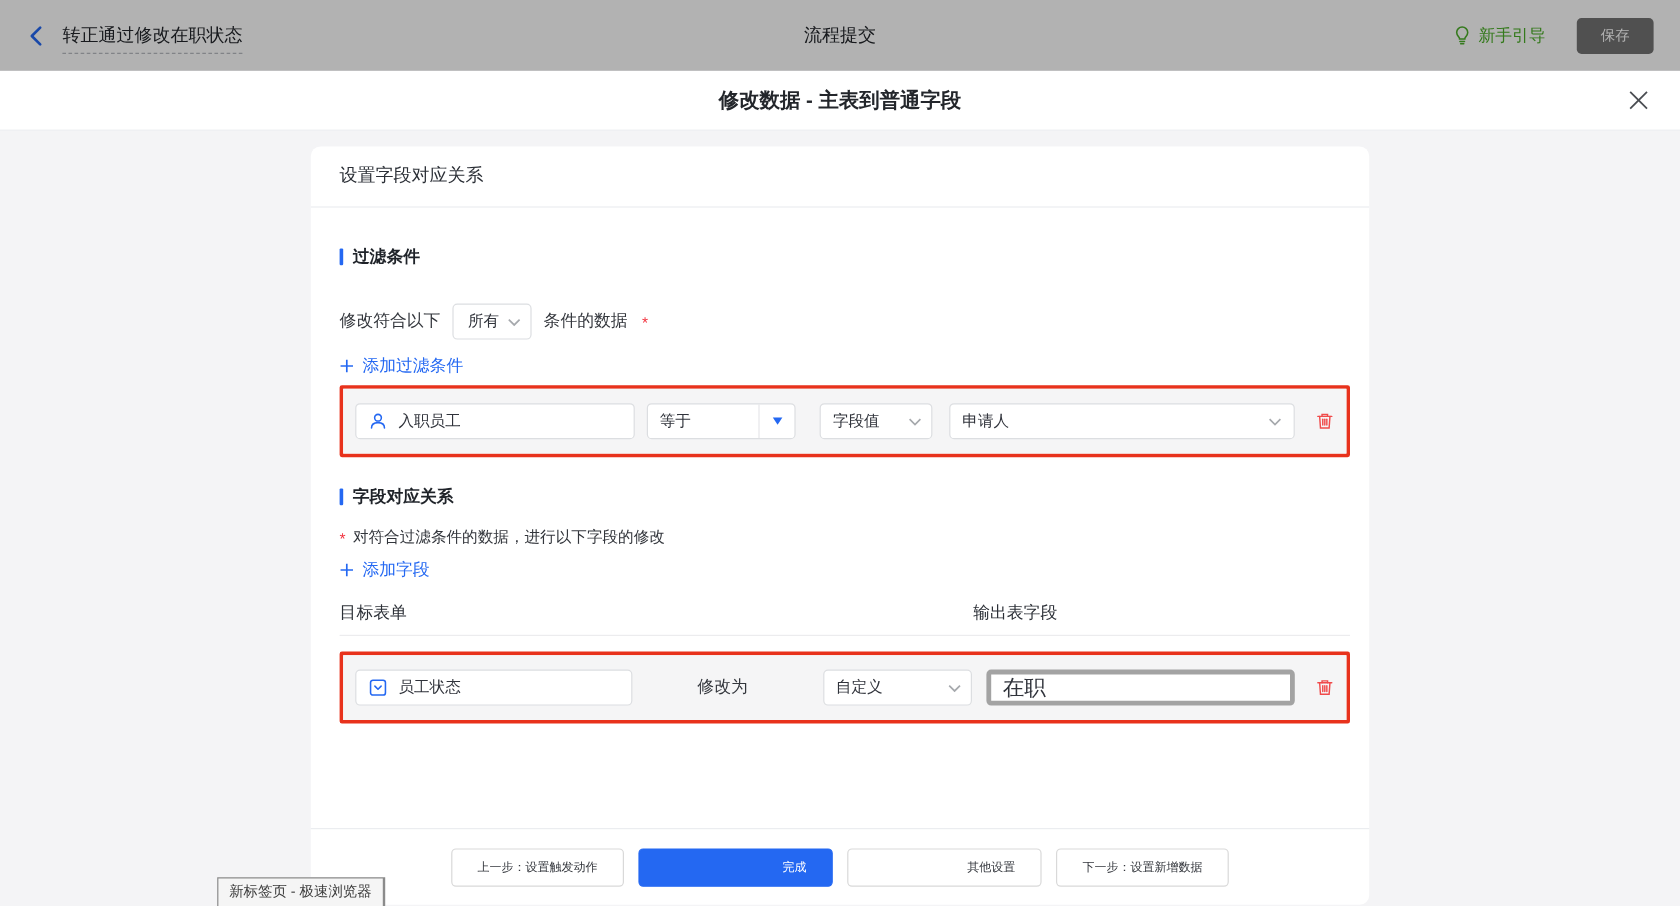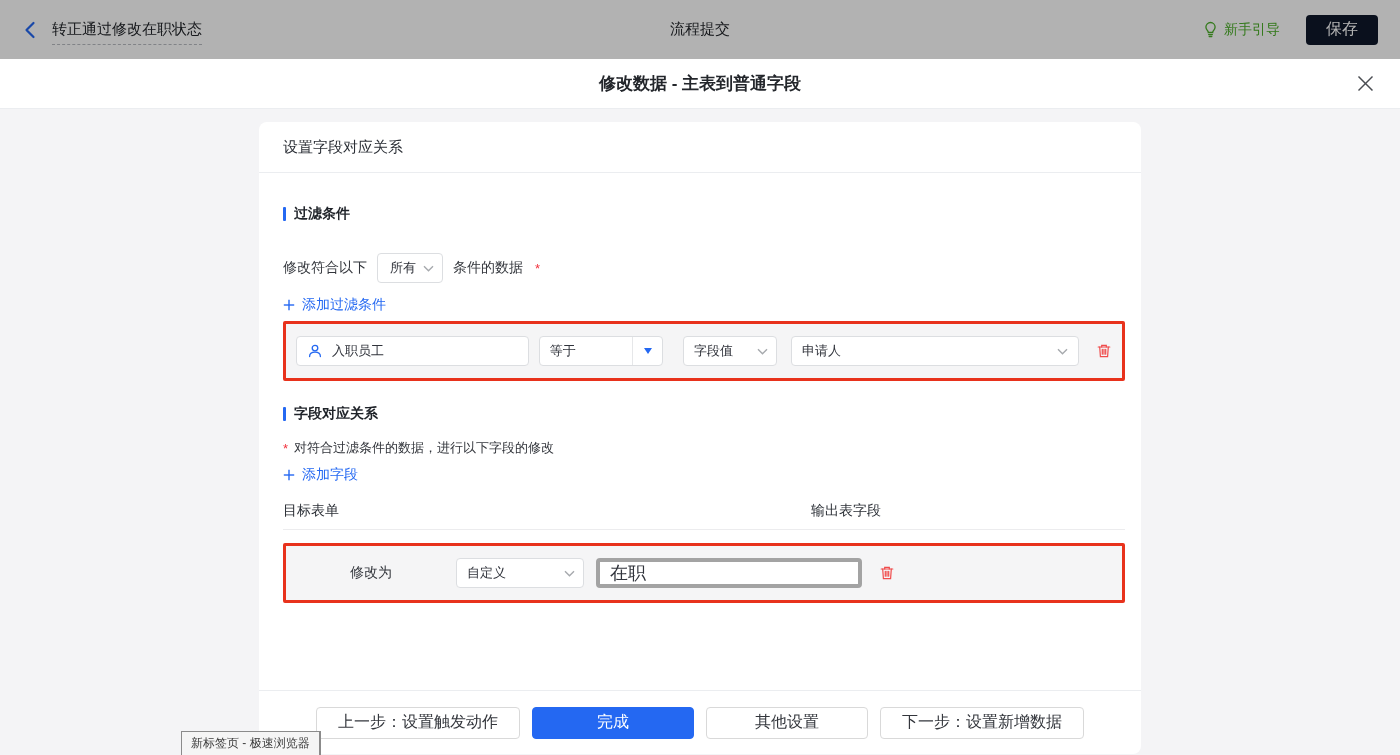--- a/index.html
+++ b/index.html
@@ -25,21 +25,21 @@
     border-bottom:1px dashed #b9bcc2;
   }
   .topbar-center {
     position:absolute; left:0; right:0; text-align:center;
     font-size:15px; color:#23262b;
   }
   .topbar-right { margin-left:auto; display:flex; align-items:center; gap:26px; z-index:2; }
   .guide { display:flex; align-items:center; gap:6px; cursor:pointer; }
   .guide-label { font-size:14px; color:#4caf2a; }
   .save-btn {
-    background:#0f172a; color:#fff; font-size:16px; border:none;
+    background:#737373; color:#fff; font-size:12px; border:none;
     height:30px; padding:0 20px; border-radius:4px; cursor:pointer;
     font-family:inherit;
   }
 
   
   .modal-header {
     height:50px; background:#fff; position:relative;
     display:flex; align-items:center; justify-content:center;
     border-bottom:1px solid #ebedf0;
   }
@@ -128,23 +128,24 @@
     width:266px; height:30px; margin-left:12px; background:#fff;
     border:4px solid #a3a3a3; border-radius:4px; display:flex; align-items:center;
     padding:0 10px; font-size:18px; color:#30333b; cursor:text;
   }
 
   .card-footer {
     flex:0 0 64px; border-top:1px solid #ebedf0;
     display:flex; align-items:center; justify-content:center; gap:12px;
   }
   .btn {
-    height:32px; border-radius:4px; font-size:16px; font-family:inherit;
+    height:32px; border-radius:4px; font-size:10px; font-family:inherit;
     cursor:pointer; background:#fff; border:1px solid #d9d9d9; color:#33363c;
     padding:0 21px;
+    text-align:right;
   }
   .btn.primary { background:#2468f2; border-color:#2468f2; color:#fff; min-width:162px; }
   .btn.other { min-width:162px; }
 
   
   .browser-tooltip {
     position:absolute; left:181px; top:731px; z-index:20;
     background:#f5f5f5; border:1px solid #8b8b8b; border-right-width:2px;
     font-size:12px; color:#3c3c3c; padding:3px 9px 4px; white-space:nowrap;
   }
@@ -302,20 +303,29 @@
       </div>
 
       <div class="col-headers">
         <span class="col-target">目标表单</span>
         <span>输出表字段</span>
       </div>
       <div class="divider"></div>
 
       <div class="hl-box second">
         <div class="hl-row">
+          <span class="field-input">
+            <span>
+              <svg width="16" height="16" viewBox="0 0 16 16" fill="none" stroke="#2468f2" stroke-width="1.3" stroke-linejoin="round">
+                <rect x="1.8" y="1.8" width="12.4" height="12.4" rx="2"></rect>
+                <polyline points="5.4,6.8 8,9.4 10.6,6.8" stroke-linecap="round"></polyline>
+              </svg>
+            </span>
+            <span>员工状态</span>
+          </span>
 
           <span class="action-label">修改为</span>
 
           <span class="select-box mode-select">
             <span class="sel-text">自定义</span>
             <span>
               <svg width="11" height="7" viewBox="0 0 11 7">
                   <polyline points="1,1.3 5.5,5.8 10,1.3" fill="none" stroke="#a6a9ad" stroke-width="1.4"></polyline>
                 </svg>
             </span>

